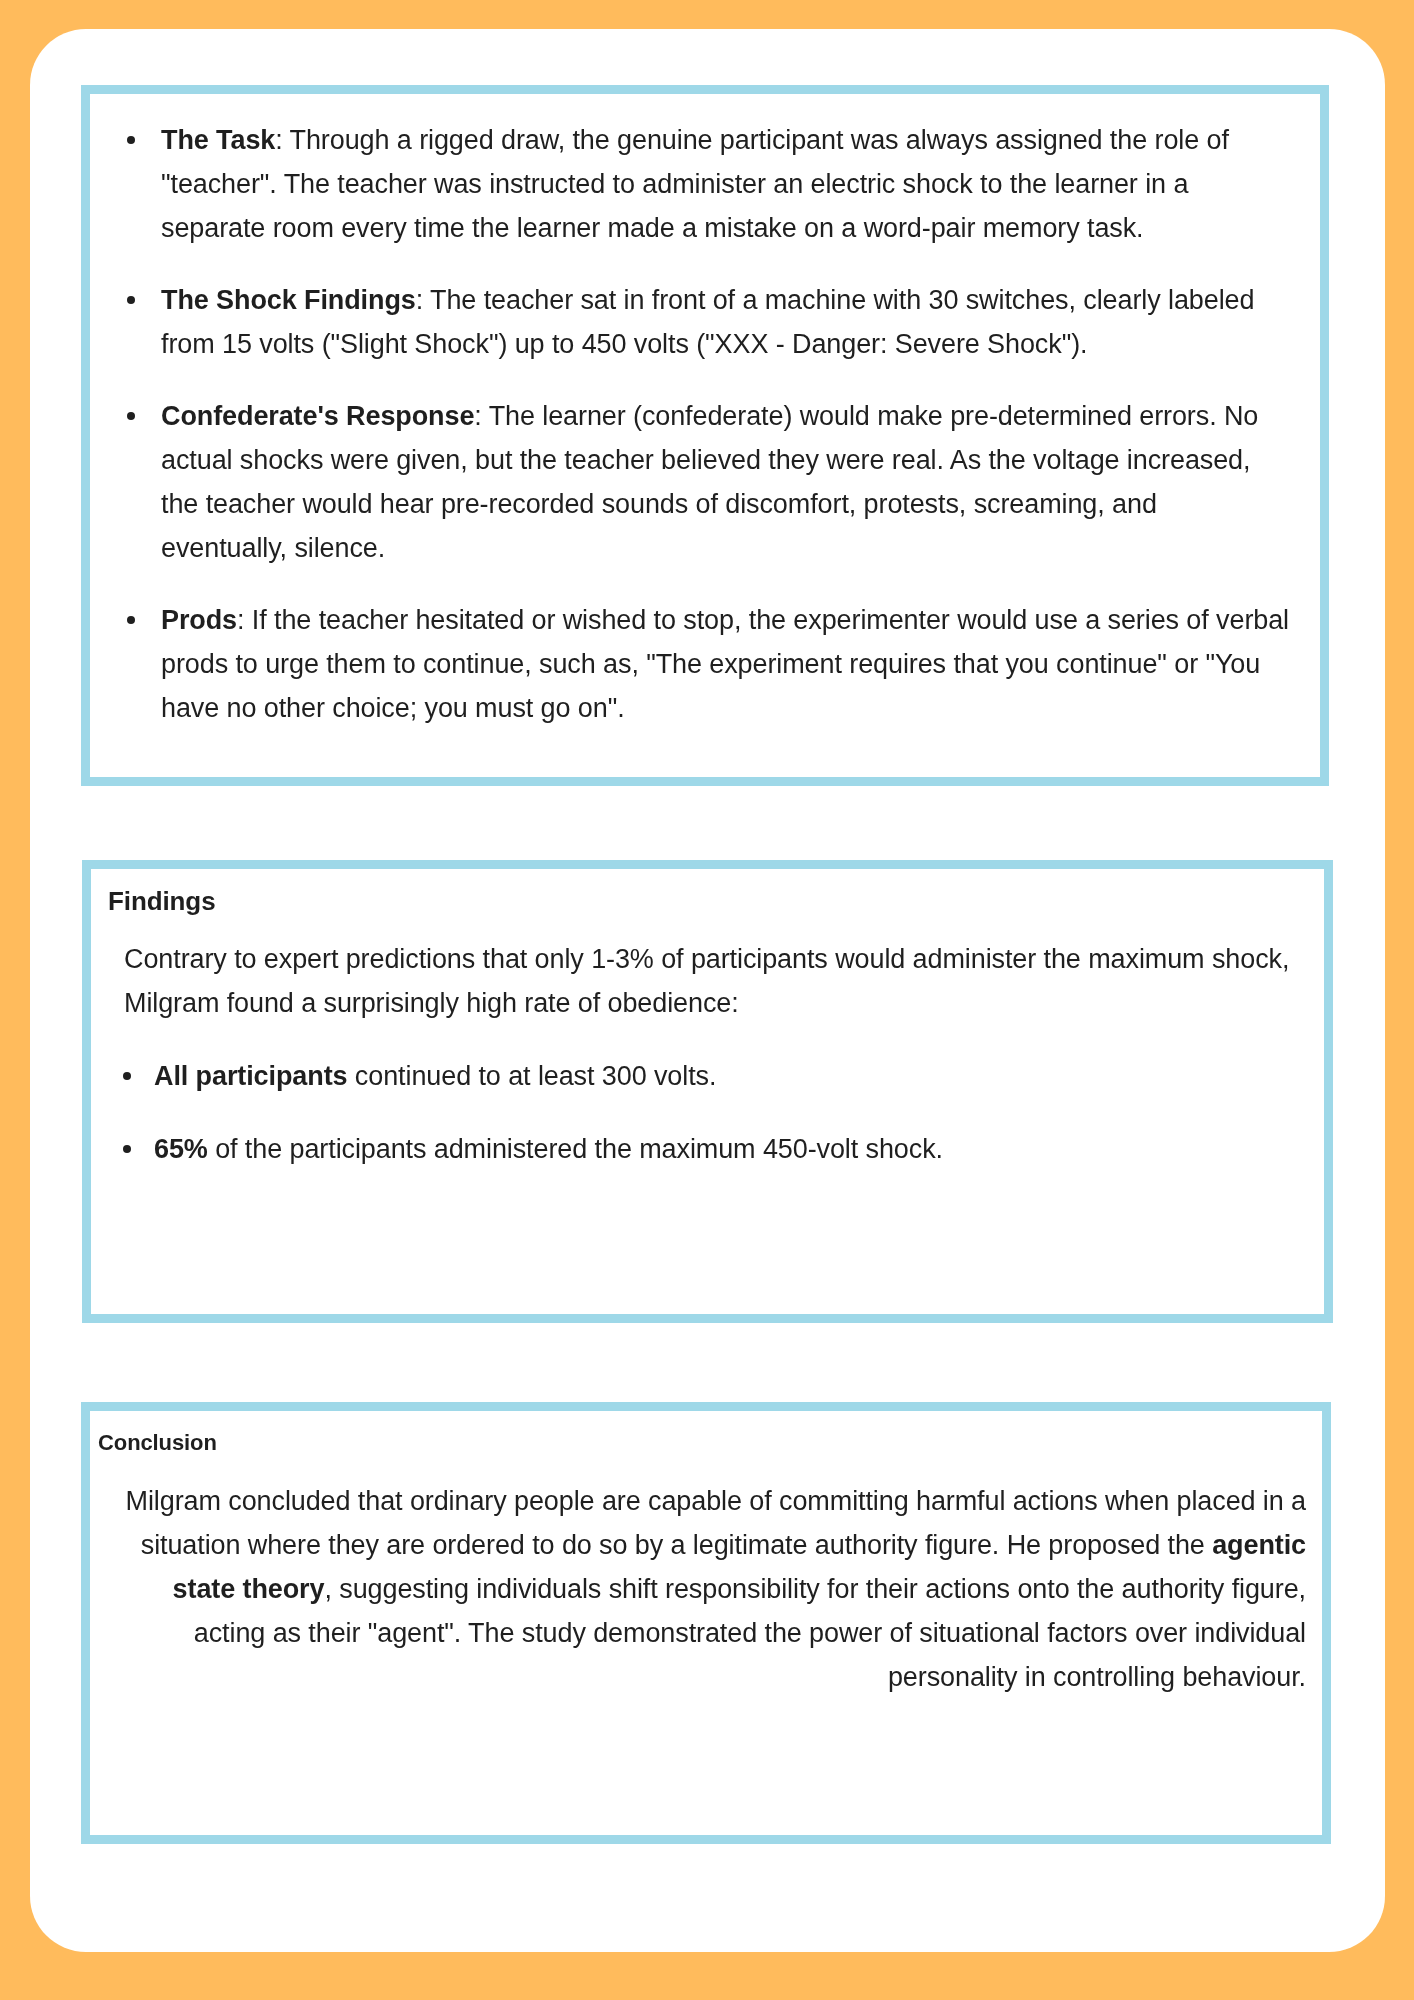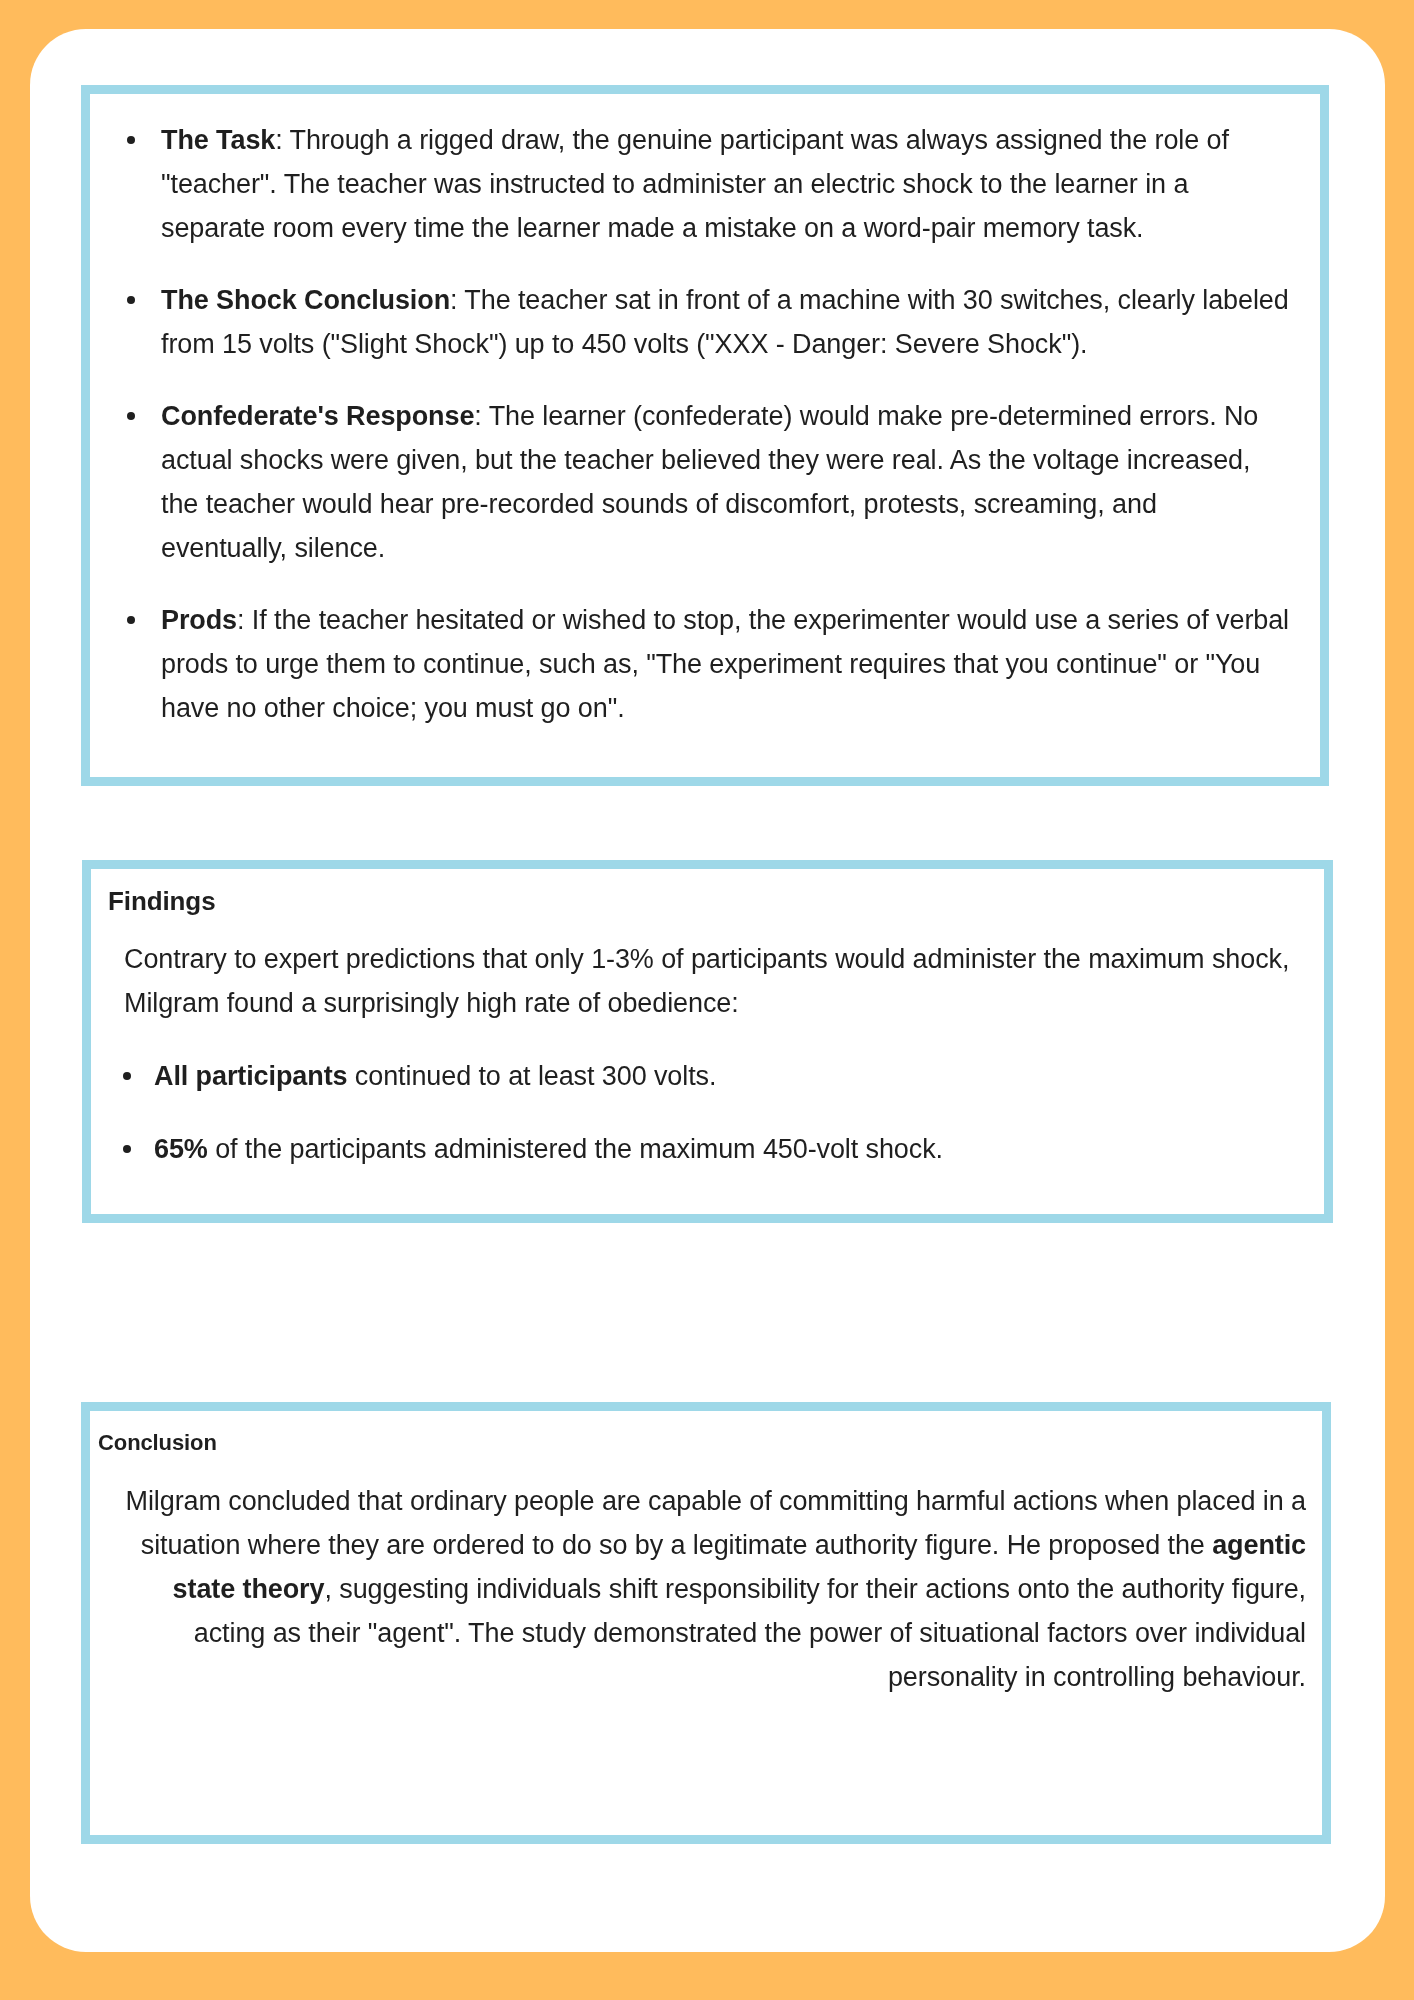--- a/index.html
+++ b/index.html
@@ -18,21 +18,21 @@
     background: #ffffff;
     border-radius: 56px;
   }
   .box {
     position: absolute;
     border: 9px solid #9ED8E8;
     background: #ffffff;
     box-sizing: border-box;
   }
   #box-procedure { left: 81px; top: 85px; width: 1248px; height: 701px; }
-  #box-findings  { left: 82px; top: 860px; width: 1251px; height: 363px; }
+  #box-findings  { left: 82px; top: 860px; width: 1251px; height: 463px; }
   #box-conclusion{ left: 81px; top: 1402px; width: 1250px; height: 442px; }
 
   .txt { font-size: 27px; line-height: 44px; letter-spacing: -0.1px; }
   ul.bullets { list-style: none; margin: 11px; padding: 0; }
   ul.bullets li { position: relative; }
   ul.bullets li .dot {
     position: absolute; width: 8px; height: 8px; border-radius: 50%;
     background: #1f1f1f; top: 18px;
   }
   b { font-weight: bold; }
@@ -59,21 +59,21 @@
 <body>
 
 <div class="card"></div>
 
 <div class="box" id="box-procedure">
   <ul class="bullets txt">
     <li>
       <span class="dot"></span><b>The Task</b><span>: Through a rigged draw, the genuine participant was always assigned the role of "teacher". The teacher was instructed to administer an electric shock to the learner in a separate room every time the learner made a mistake on a word-pair memory task.</span>
     </li>
     <li>
-      <span class="dot"></span><b>The Shock Conclusion</b><span>: The teacher sat in front of a machine with 30 switches, clearly labeled from 15 volts ("Slight Shock") up to 450 volts ("XXX - Danger: Severe Shock").</span>
+      <span class="dot"></span><b>The Shock Findings</b><span>: The teacher sat in front of a machine with 30 switches, clearly labeled from 15 volts ("Slight Shock") up to 450 volts ("XXX - Danger: Severe Shock").</span>
     </li>
     <li>
       <span class="dot"></span><b>Confederate's Response</b><span>: The learner (confederate) would make pre-determined errors. No actual shocks were given, but the teacher believed they were real. As the voltage increased, the teacher would hear pre-recorded sounds of discomfort, protests, screaming, and eventually, silence.</span>
     </li>
     <li>
       <span class="dot"></span><b>Prods</b><span>: If the teacher hesitated or wished to stop, the experimenter would use a series of verbal prods to urge them to continue, such as, "The experiment requires that you continue" or "You have no other choice; you must go on".</span>
     </li>
   </ul>
 </div>
 

